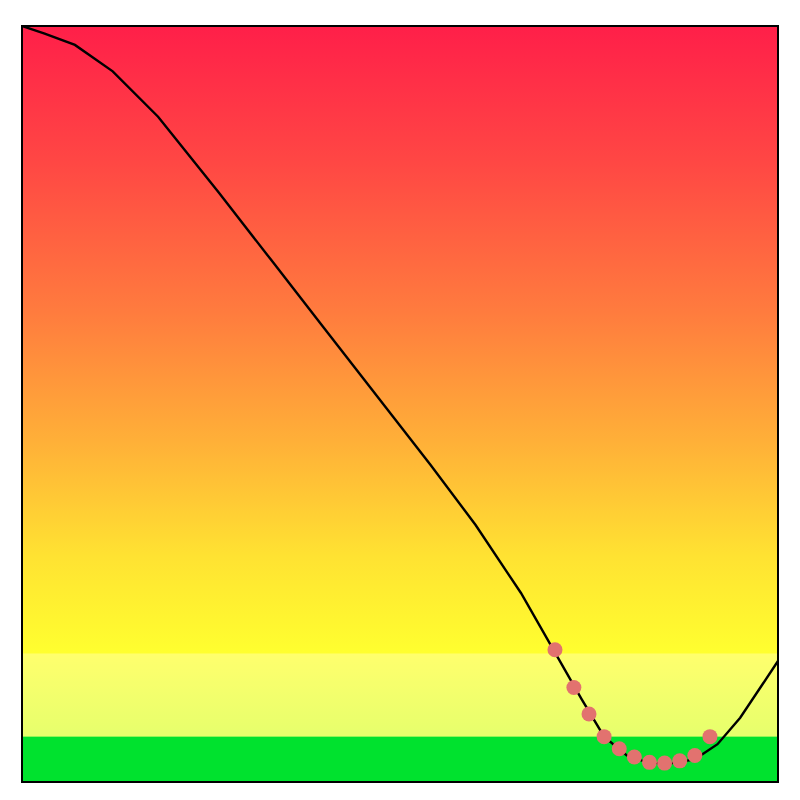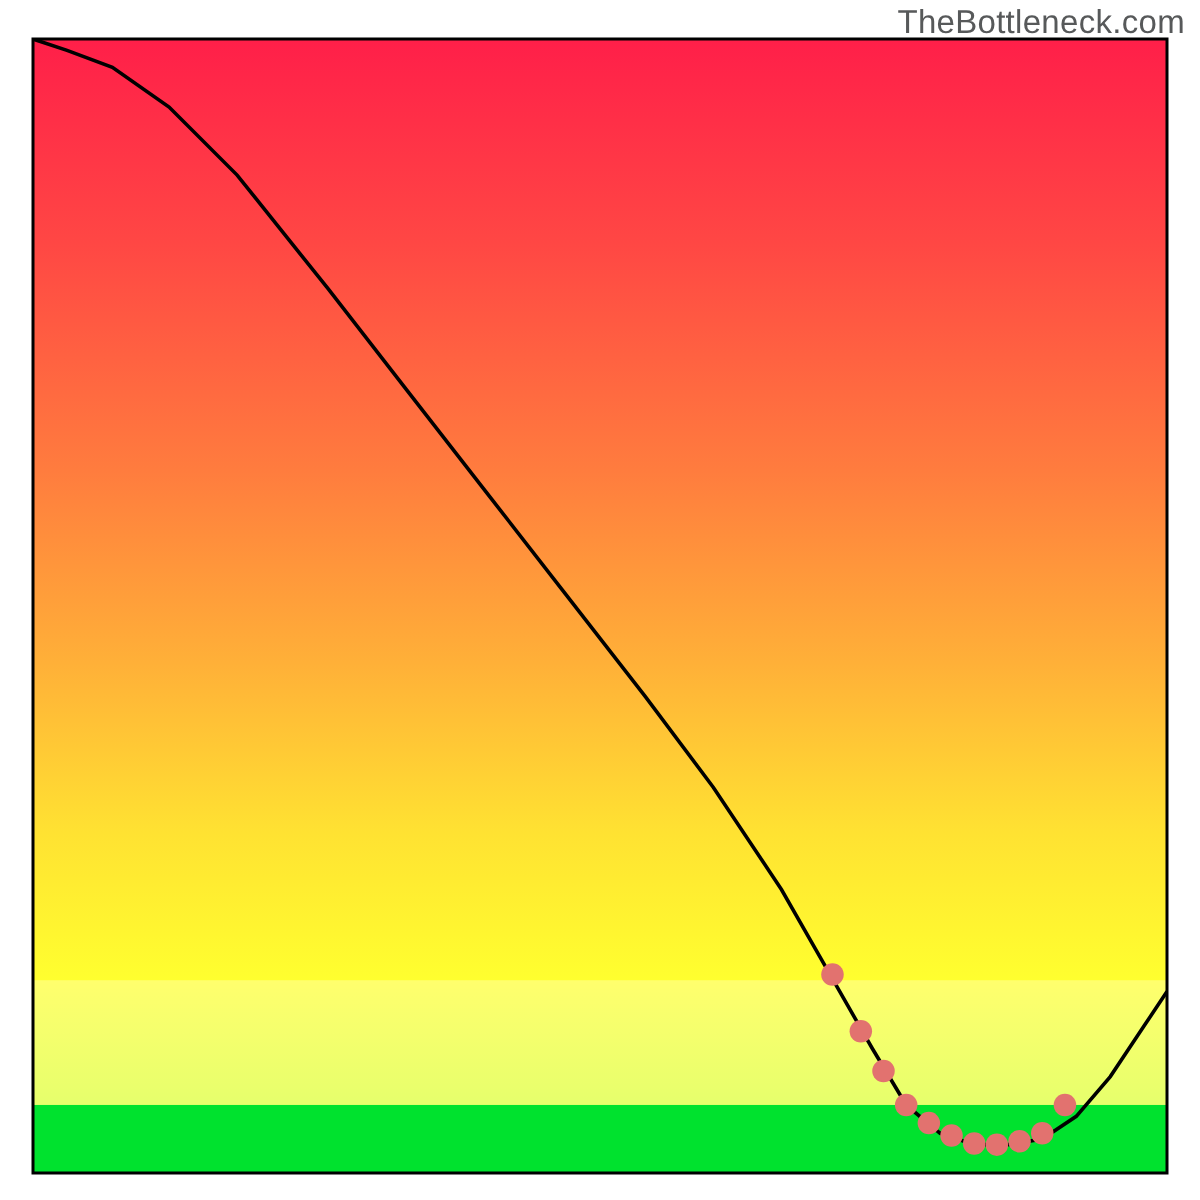--- a/index.html
+++ b/index.html
@@ -27,21 +27,20 @@
   svg.chart {
     position: absolute;
     left: 0;
     top: 0;
   }
 </style>
 </head>
 <body>
 <div class="container">
 
-<div class="watermark">TheBottleneck.com</div>
 
 <svg class="chart" width="800" height="800">
   <defs>
     <linearGradient id="bg-grad" x1="0" y1="0" x2="0" y2="1">
           <stop offset="0%" stop-color="#ff1f49"></stop>
           <stop offset="18%" stop-color="#ff4744"></stop>
           <stop offset="38%" stop-color="#ff7c3e"></stop>
           <stop offset="55%" stop-color="#ffb038"></stop>
           <stop offset="70%" stop-color="#ffe232"></stop>
           <stop offset="83%" stop-color="#ffff2f"></stop>

